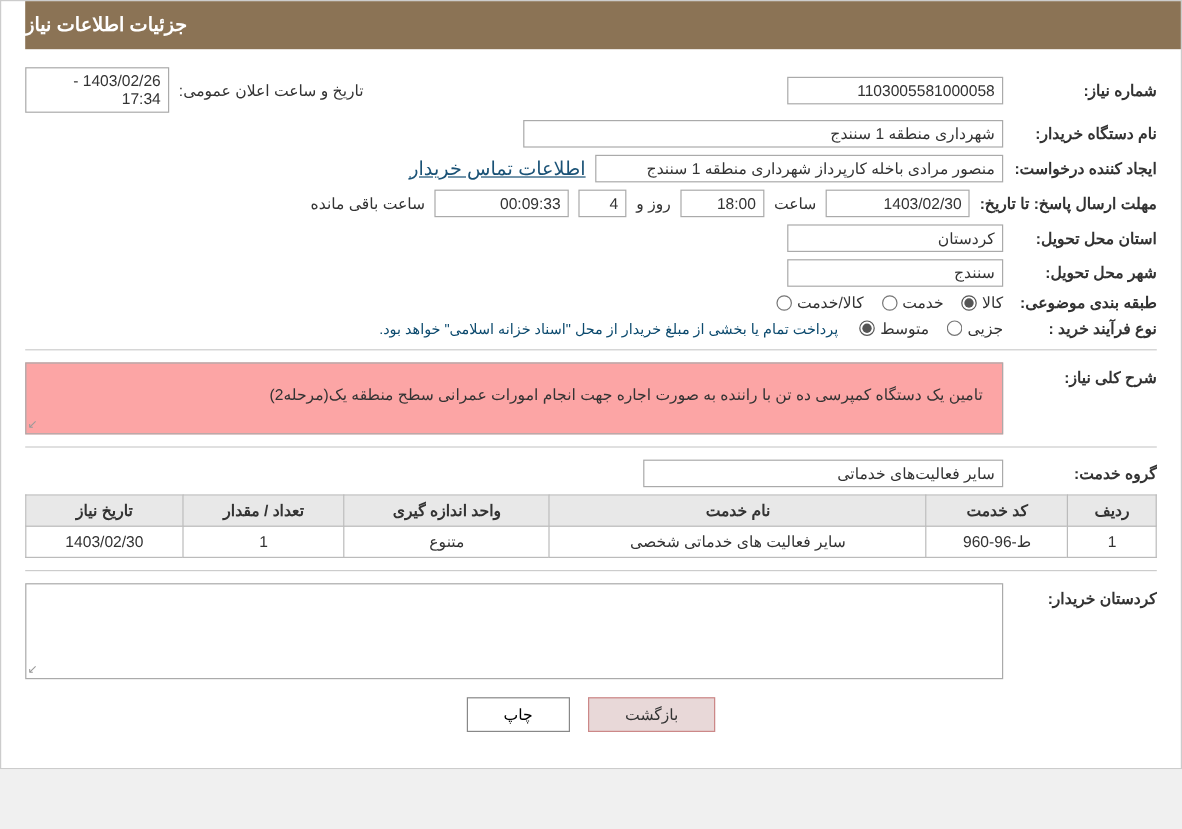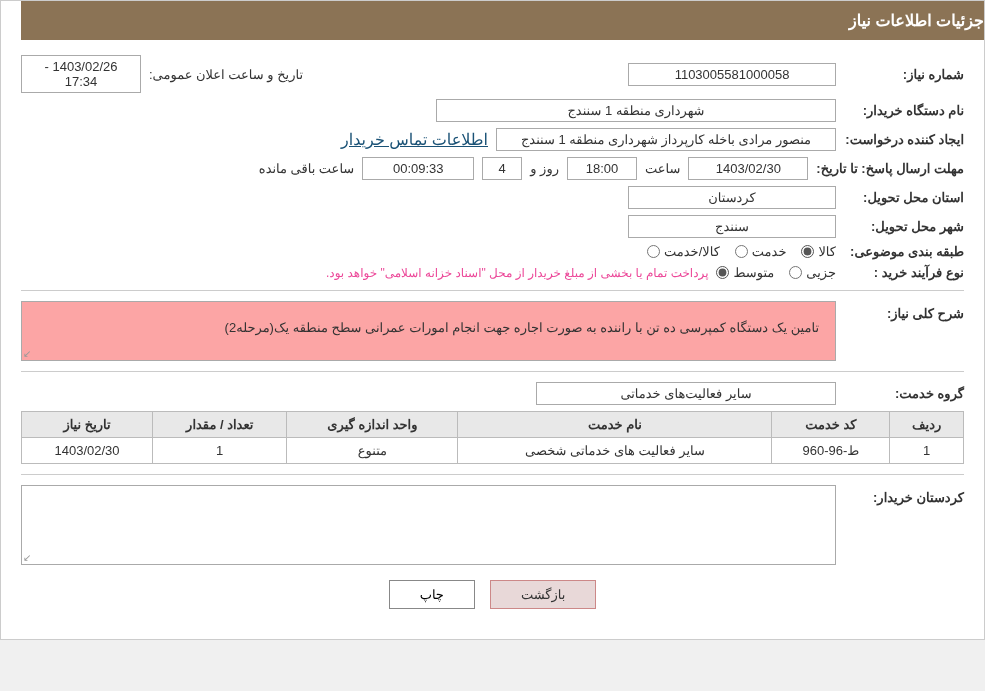--- a/index.html
+++ b/index.html
@@ -12,21 +12,21 @@
     }
     .page-wrapper {
       max-width: 985px;
       margin: 0 auto;
       background: #fff;
       border: 1px solid #ccc;
     }
     .header-bar {
       background: #8b7355;
       color: #fff;
-      text-align: right;
+      text-align: left;
       padding: 10px 0;
       font-size: 16px;
       font-weight: bold;
       margin-left: 20px;
     }
     .content {
       padding: 15px 20px;
     }
     .label {
       color: #333;
@@ -35,23 +35,23 @@
       text-align: right;
       font-weight: bold;
     }
     .field-box {
       border: 1px solid #aaa;
       background: #fff;
       padding: 3px 6px;
       min-height: 22px;
       display: inline-block;
       direction: rtl;
-      text-align: center;
-    }
-    .field-medium { width: 208px; }
+      text-align: right;
+    }
+    .field-medium { width: 180px; }
     .field-small { width: 120px; }
     .link-text {
       color: #1a5276;
       text-decoration: underline;
       cursor: pointer;
       font-size: 16px;
     }
     .section-divider {
       border-top: 1px solid #ccc;
       margin: 10px 0;
@@ -235,21 +235,21 @@
       <div class="radio-group">
         <div class="radio-item">
           <span>متوسط</span>
           <input type="radio" class="radio-input" name="purchase_type" checked="" style="">
         </div>
         <div class="radio-item">
           <span>جزیی</span>
           <input type="radio" class="radio-input" name="purchase_type" style="">
         </div>
       </div>
-      <span style="color:#ec4899; font-size:12px;">پرداخت تمام یا بخشی از مبلغ خریدار از محل "اسناد خزانه اسلامی" خواهد بود.</span>
+      <span style="margin-right:10px; color:#0c4a6e; font-size:12px;">پرداخت تمام یا بخشی از مبلغ خریدار از محل "اسناد خزانه اسلامی" خواهد بود.</span>
     </div>
 
     <div class="section-divider"></div>
 
     <div class="row-group" style="align-items:flex-start">
       <span class="label" style="padding-top:5px">شرح کلی نیاز:</span>
       <div style="flex:1; position:relative">
         <div class="description-box">تامین یک دستگاه کمپرسی ده تن با راننده به صورت اجاره جهت انجام امورات عمرانی سطح منطقه یک(مرحله2)</div>
         <span class="description-resize">↙</span>
       </div>

